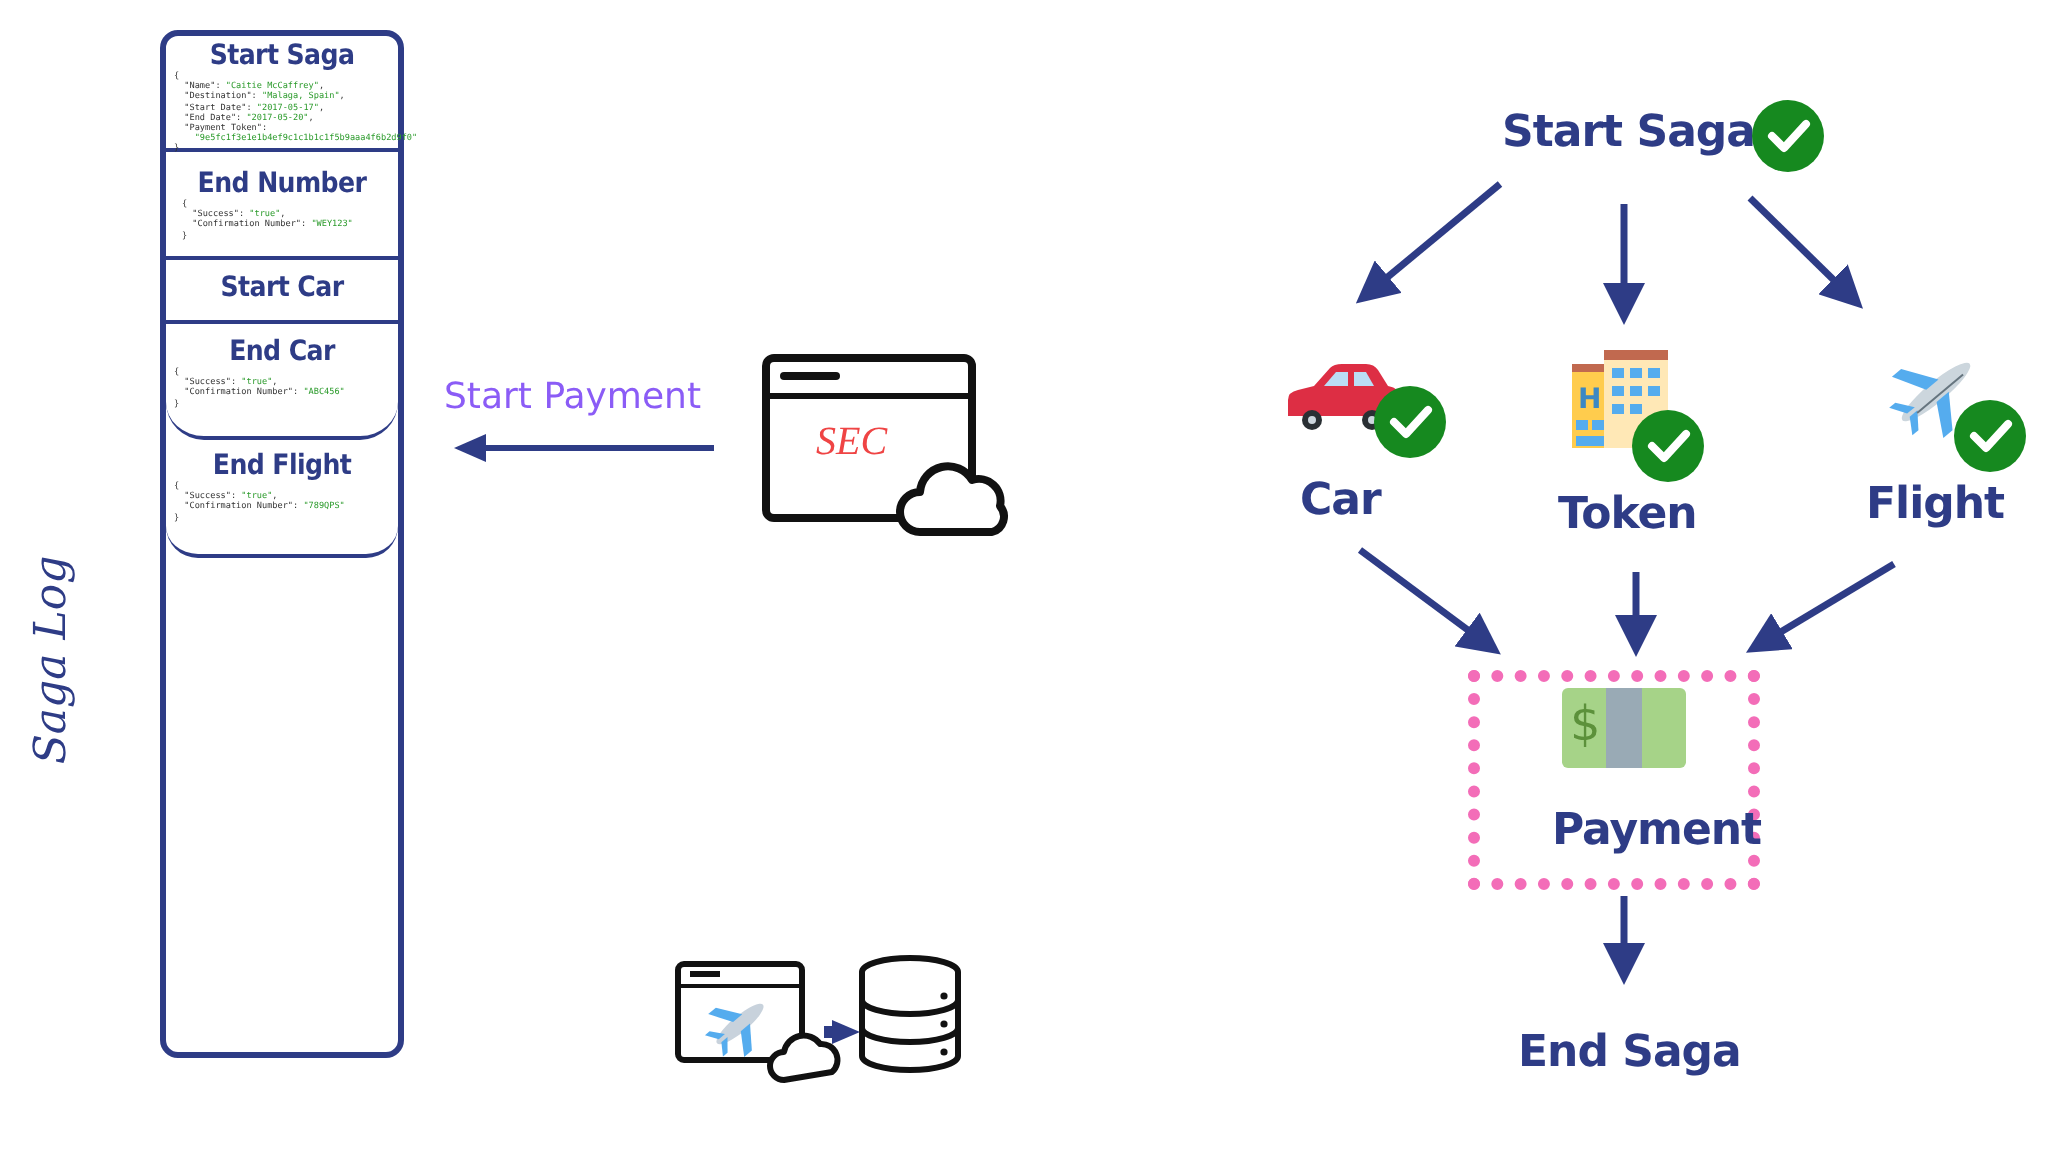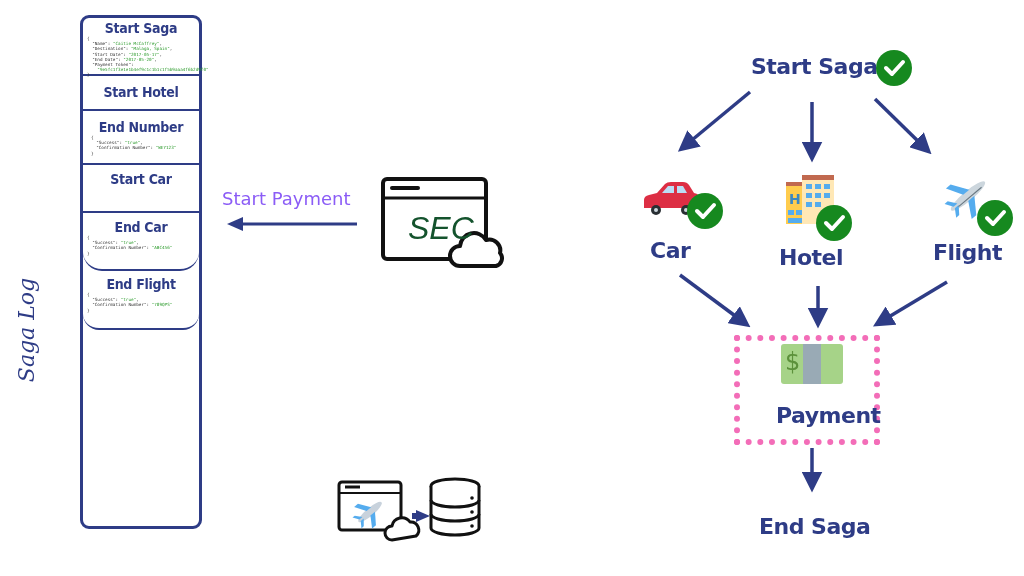--- a/index.html
+++ b/index.html
@@ -27,28 +27,25 @@
 </head>
 <body>
 
 <div class="saga-log-label">Saga Log</div>
 
 <div class="log">
   <div class="log-sec" style="height:58px;">
     <div class="log-title" style="padding-top:2px;">Start Saga</div>
     <div class="json"><div>{</div><div>  "Name": <span class="str">"Caitie McCaffrey"</span>,</div><div>  "Destination": <span class="str">"Malaga, Spain"</span>,</div><div>  "Start Date": <span class="str">"2017-05-17"</span>,</div><div>  "End Date": <span class="str">"2017-05-20"</span>,</div><div>  "Payment Token":</div><div><span class="str">    "9e5fc1f3e1e1b4ef9c1c1b1c1f5b9aaa4f6b2d9f0"</span></div><div>}</div></div>
   </div>
-  <div class="log-sec" style="height:35px; padding-top:8px;">
-    <div class="log-title">Start Hotel</div>
-  </div>
   <div class="log-sec" style="height:54px; padding-top:8px;">
     <div class="log-title">End Number</div>
     <div class="json" style="padding-left:8px;"><div>{</div><div>  "Success": <span class="str">"true"</span>,</div><div>  "Confirmation Number": <span class="str">"WEY123"</span></div><div>}</div></div>
   </div>
-  <div class="log-sec" style="height:48px; padding-top:6px;">
+  <div class="log-sec" style="height:32px; padding-top:6px;">
     <div class="log-title">Start Car</div>
   </div>
   <div class="log-sec" style="height:58px; padding-top:6px;border-radius:19px;">
     <div class="log-title">End Car</div>
     <div class="json"><div>{</div><div>  "Success": <span class="str">"true"</span>,</div><div>  "Confirmation Number": <span class="str">"ABC456"</span></div><div>}</div></div>
   </div>
   <div class="log-sec" style="height:59px; padding-top:5px;border-radius:16px;">
     <div class="log-title">End Flight</div>
     <div class="json"><div>{</div><div>  "Success": <span class="str">"true"</span>,</div><div>  "Confirmation Number": <span class="str">"789QPS"</span></div><div>}</div></div>
   </div>
@@ -60,21 +57,21 @@
   <polygon points="2,10 18,3 18,17" fill="#2e3c86"></polygon>
 </svg>
 
 <div class="abs" style="left:380px; top:176px; width:125px; height:100px;">
   <svg width="125" height="100">
     <rect x="3" y="3" width="103" height="80" rx="4" fill="#fff" stroke="#111" stroke-width="4"></rect>
     <line x1="3" y1="22" x2="106" y2="22" stroke="#111" stroke-width="3"></line>
     <line x1="12" y1="12" x2="38" y2="12" stroke="#111" stroke-width="4" stroke-linecap="round"></line>
     <path d="M80,90 a10,10 0 0 1 0,-20 a14,14 0 0 1 26,-6 a11,11 0 0 1 14,13 a8,8 0 0 1 -4,13 z" fill="#fff" stroke="#111" stroke-width="4" stroke-linejoin="round"></path>
   </svg>
-  <div class="abs" style="left:28px; top:34px; font-family:Liberation Sans, sans-serif; font-style:italic; font-size:32px; color:#14532d;">SEC</div>
+  <div class="abs" style="left:28px; top:34px; font-family:Liberation Serif, serif; font-style:italic; font-size:20px; color:#ef4444;">SEC</div>
 </div>
 
 <svg class="abs" style="left:336px; top:476px;" width="150" height="70">
   <g>
     <rect x="3" y="6" width="62" height="48" rx="3" fill="#fff" stroke="#111" stroke-width="3"></rect>
     <line x1="3" y1="17" x2="65" y2="17" stroke="#111" stroke-width="2"></line>
     <line x1="9" y1="11" x2="24" y2="11" stroke="#111" stroke-width="3"></line>
     <g transform="translate(34,36) rotate(-40)">
       <ellipse cx="0" cy="0" rx="15" ry="4" fill="#c8d2dc"></ellipse>
       <polygon points="-2,-3 4,-3 -4,-14 -9,-14" fill="#55acee"></polygon>
@@ -155,21 +152,21 @@
     <rect x="4" y="36" width="6" height="5"></rect>
       <rect x="12" y="36" width="6" height="5"></rect>
     <rect x="4" y="44" width="14" height="5"></rect>
   </g>
 </svg>
 <div class="check" style="left:816px; top:205px;">
   <svg width="36" height="36">
       <polyline points="10,18 16,24 27,12" fill="none" stroke="#fff" stroke-width="4" stroke-linecap="round" stroke-linejoin="round"></polyline>
     </svg>
 </div>
-<div class="big-label" style="left:779px; top:245px;">Hotel</div>
+<div class="big-label" style="left:779px; top:245px;">Token</div>
 
 <svg class="abs" style="left:944px; top:174px;" width="50" height="46">
   <g transform="translate(24,22) rotate(-40)">
     <ellipse cx="0" cy="0" rx="22" ry="5" fill="#ccd6dd"></ellipse>
     <polygon points="-3,-4 5,-4 -6,-20 -12,-20" fill="#55acee"></polygon>
     <polygon points="-3,4 5,4 -6,20 -12,20" fill="#55acee"></polygon>
     <polygon points="-18,-1 -13,-1 -19,-9 -23,-9" fill="#55acee"></polygon>
     <polygon points="-18,1 -13,1 -19,9 -23,9" fill="#55acee"></polygon>
     <line x1="-14" y1="2" x2="16" y2="2" stroke="#66757f" stroke-width="1"></line>
   </g>

